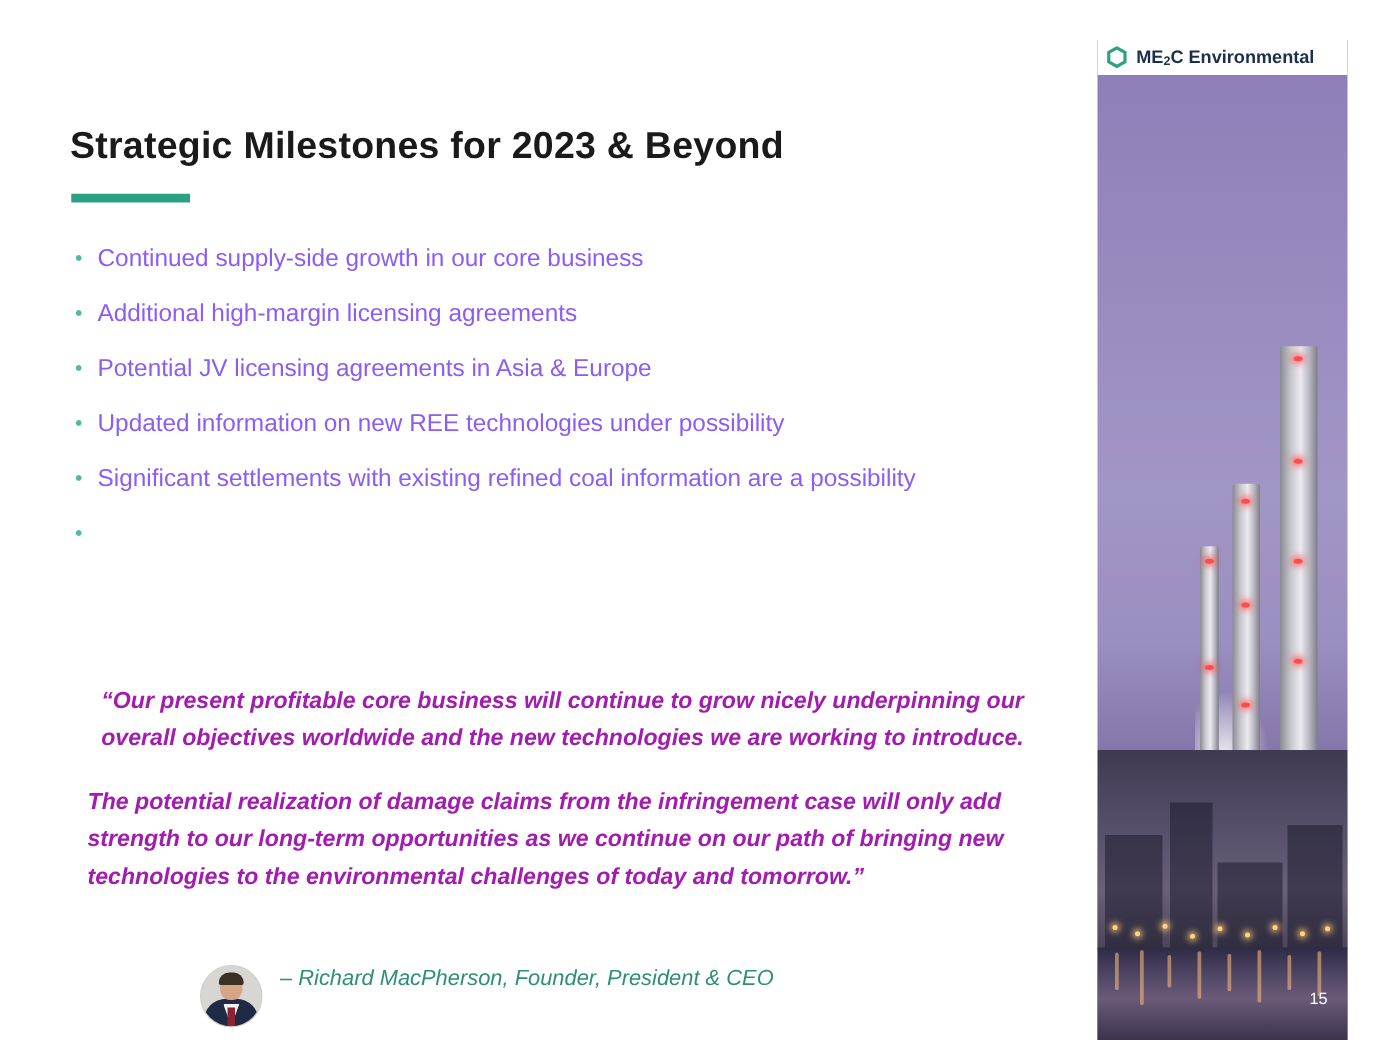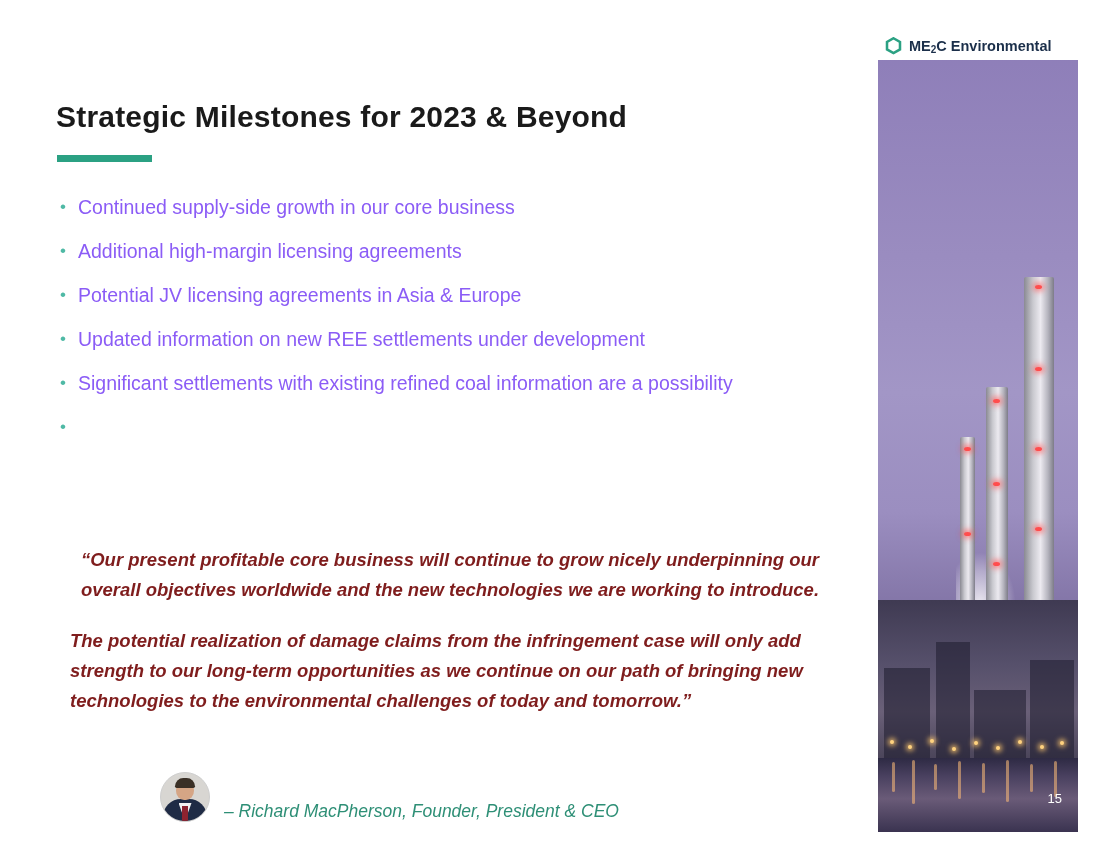--- a/index.html
+++ b/index.html
@@ -77,40 +77,40 @@
     white-space: nowrap;
   }
 
   
   .quote {
     position: absolute;
     left: 70px;
     top: 545px;
     width: 760px;
     text-align: center;
-    color: #7f1d1d;
+    color: #a21caf;
     font-style: italic;
     font-weight: bold;
     font-size: 18.5px;
     line-height: 30px;
   }
   .quote p {
     margin: 0;
   }
   .quote p + p {
     margin-top: 21px;
     text-align: left;
   }
 
   .attribution {
     position: absolute;
     left: 160px;
     top: 772px;
     display: flex;
-    align-items: flex-end;
+    align-items: flex-start;
   }
   .avatar {
     width: 48px;
     height: 48px;
     border-radius: 50%;
     overflow: hidden;
     flex: none;
     border: 1px solid #cfcfcf;
     background: #d8d6d2;
     position: relative;
@@ -314,21 +314,21 @@
         <span class="bullet-text">Additional high-margin licensing agreements</span>
       </div>
 
       <div class="bullet">
         <span class="bullet-dot">•</span>
         <span class="bullet-text">Potential JV licensing agreements in Asia &amp; Europe</span>
       </div>
 
       <div class="bullet">
         <span class="bullet-dot">•</span>
-        <span class="bullet-text">Updated information on new REE settlements under development</span>
+        <span class="bullet-text">Updated information on new REE technologies under possibility</span>
       </div>
 
       <div class="bullet">
         <span class="bullet-dot">•</span>
         <span class="bullet-text">Significant settlements with existing refined coal information are a possibility</span>
       </div>
 
       <div class="bullet">
         <span class="bullet-dot">•</span>
       </div>

